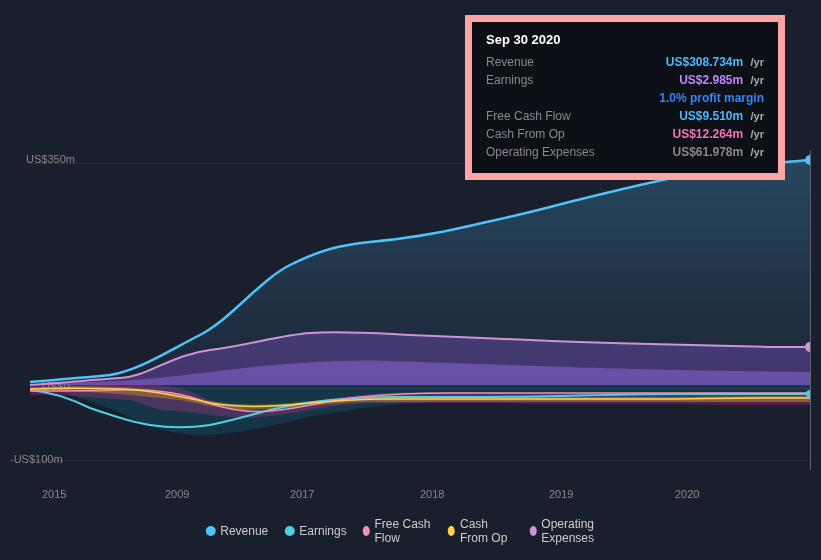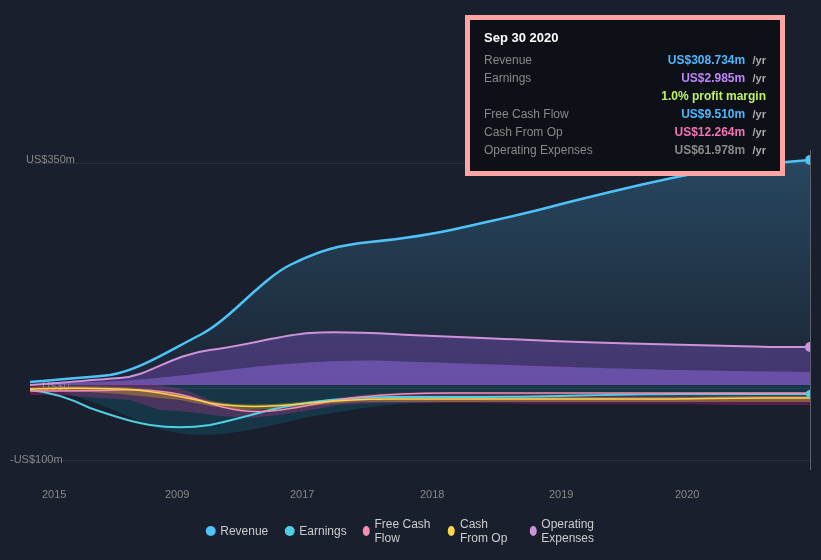--- a/index.html
+++ b/index.html
@@ -18,21 +18,21 @@
       width: 821px;
       height: 560px;
     }
 
     
     .tooltip-box {
       position: absolute;
       top: 15px;
       left: 465px;
       background: #0d1117;
-      border: 5px solid #fca5a5;
+      border: 7px solid #fca5a5;
       padding: 10px 14px;
       width: 320px;
       z-index: 10;
     }
 
     .tooltip-date {
       color: #fff;
       font-size: 13px;
       font-weight: bold;
       margin-bottom: 8px;
@@ -144,21 +144,21 @@
     <div class="tooltip-row">
       <span class="tooltip-label">Revenue</span>
       <span class="tooltip-value" style="color:#4db8ff">US$308.734m <span class="tooltip-sub">/yr</span></span>
     </div>
     <div class="tooltip-row">
       <span class="tooltip-label">Earnings</span>
       <span class="tooltip-value" style="color:#c084fc">US$2.985m <span class="tooltip-sub">/yr</span></span>
     </div>
     <div class="tooltip-row">
       <span class="tooltip-label"></span>
-      <span class="tooltip-value" style="color:#bef264; font-size:12px"><strong>1.0%</strong> profit margin</span>
+      <span class="tooltip-value" style="color:#3b82f6; font-size:12px"><strong>1.0%</strong> profit margin</span>
     </div>
     <div class="tooltip-row">
       <span class="tooltip-label">Free Cash Flow</span>
       <span class="tooltip-value" style="color:#4db8ff">US$9.510m <span class="tooltip-sub">/yr</span></span>
     </div>
     <div class="tooltip-row">
       <span class="tooltip-label">Cash From Op</span>
       <span class="tooltip-value" style="color:#f472b6">US$12.264m <span class="tooltip-sub">/yr</span></span>
     </div>
     <div class="tooltip-row">

